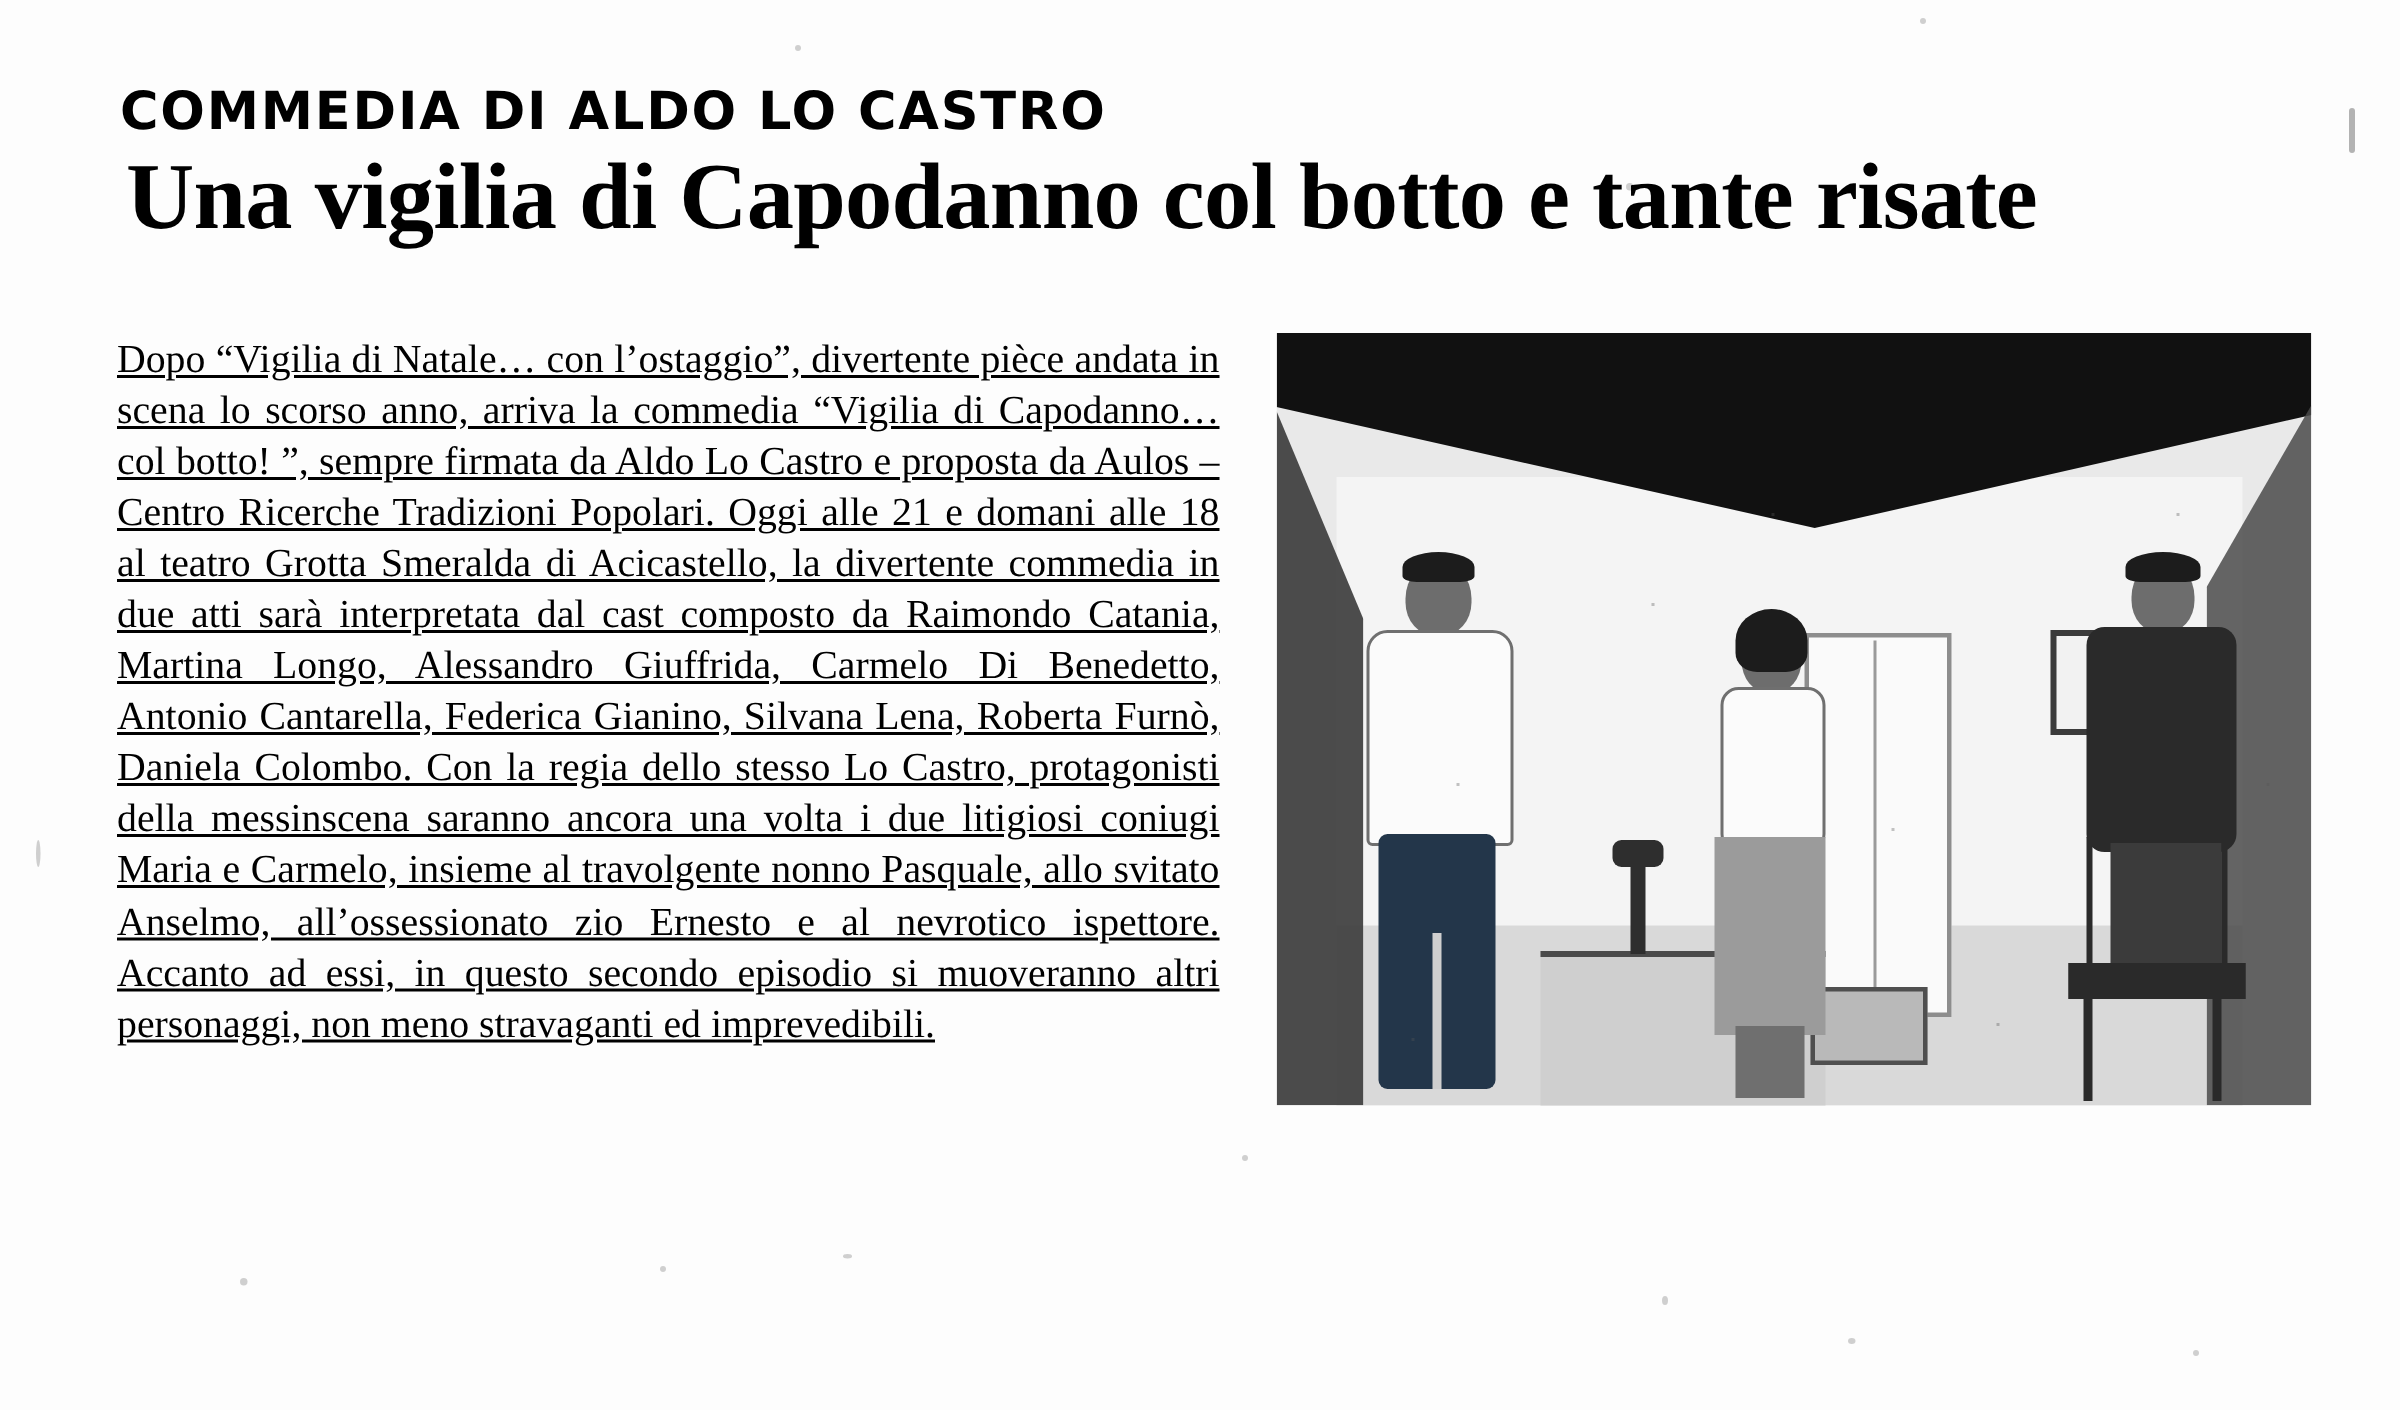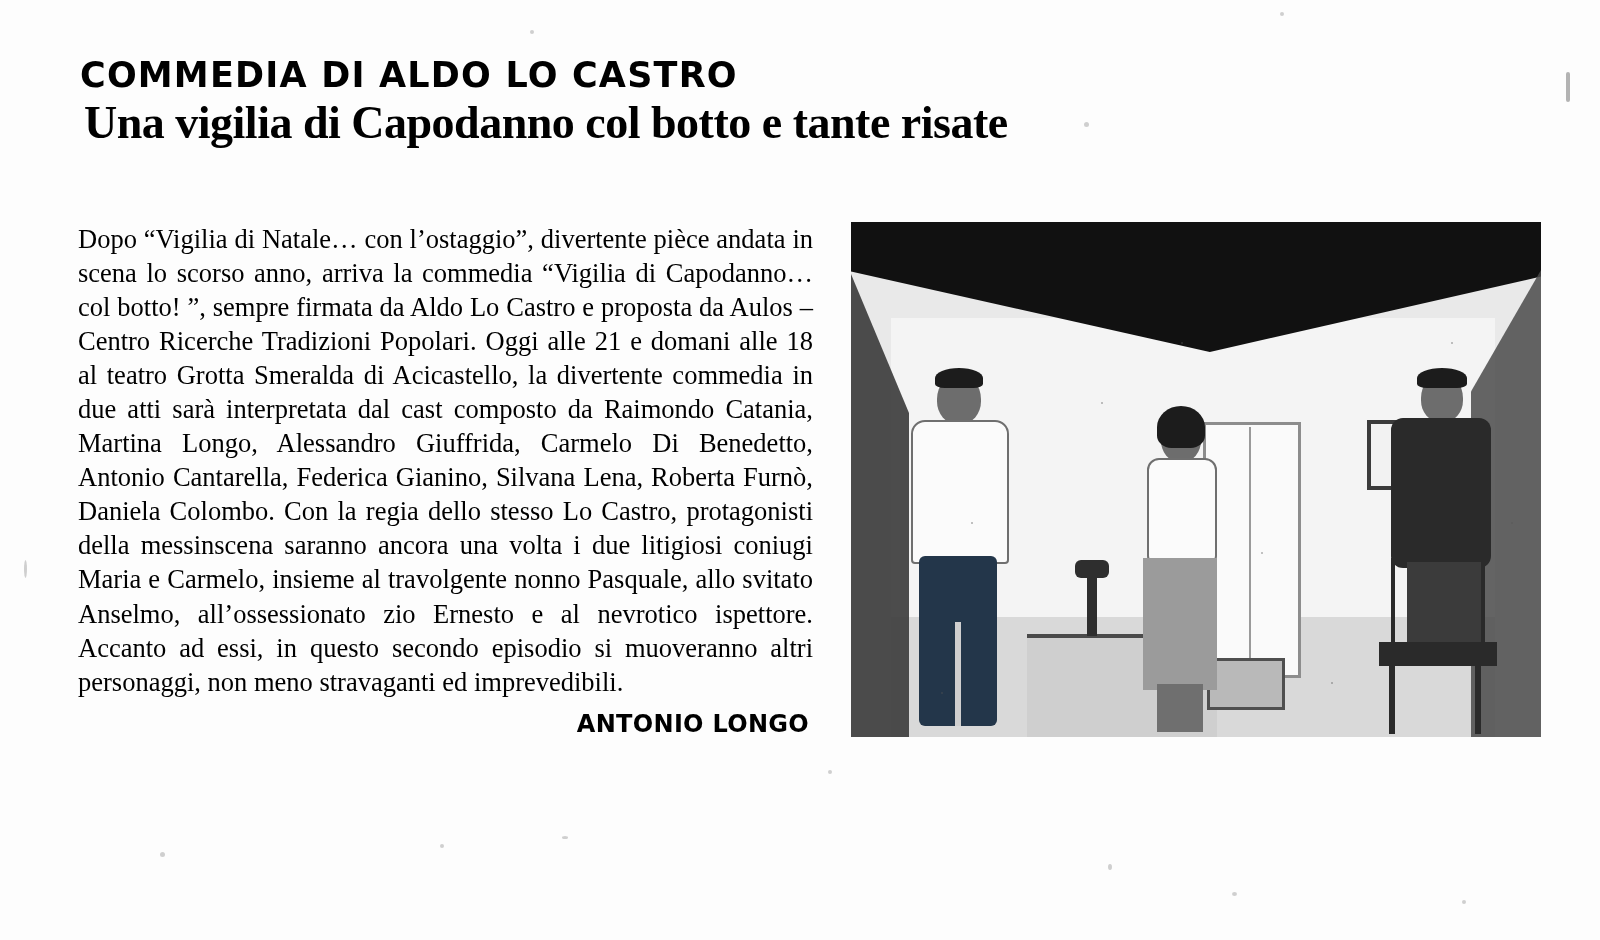--- a/index.html
+++ b/index.html
@@ -43,21 +43,21 @@
     font-size: 35px;
     letter-spacing: 1.2px;
     line-height: 1.05;
     margin: 0 0 6px 2px;
     text-transform: uppercase;
   }
 
   .headline {
     font-family: "Liberation Serif", serif;
     font-weight: bold;
-    font-size: 46px;
+    font-size: 63px;
     line-height: 1.0;
     margin: 6px 0 0 6px;
     letter-spacing: -0.5px;
     white-space: nowrap;
   }
 
   
   .content {
     position: absolute;
     left: 78px;
@@ -68,20 +68,21 @@
     gap: 38px;
   }
 
   .bodytext {
     width: 735px;
     font-size: 26.5px;
     line-height: 1.285;
     text-align: justify;
     text-justify: inter-word;
     hyphens: manual;
+    text-decoration: underline;
   }
   .bodytext p {
     margin: 0;
   }
 
   .byline {
     font-family: "DejaVu Sans", sans-serif;
     font-weight: bold;
     font-size: 24px;
     letter-spacing: 0.3px;
@@ -242,21 +243,20 @@
 
 <div class="article">
   <div class="kicker">COMMEDIA DI ALDO LO CASTRO</div>
   <h1 class="headline">Una vigilia di Capodanno col botto e tante risate</h1>
 </div>
 
 <div class="content">
 
   <div class="bodytext">
     <p>Dopo “Vigilia di Natale… con l’ostaggio”, divertente pièce andata in scena lo scorso anno, arriva la commedia “Vigilia di Capodanno… col botto! ”, sempre firmata da Aldo Lo Castro e proposta da Aulos – Centro Ricerche Tradizioni Popolari. Oggi alle 21 e domani alle 18 al teatro Grotta Smeralda di Acicastello, la divertente commedia in due atti sarà interpretata dal cast composto da Raimondo Catania, Martina Longo, Alessandro Giuffrida, Carmelo Di Benedetto, Antonio Cantarella, Federica Gianino, Silvana Lena, Roberta Furnò, Daniela Colombo. Con la regia dello stesso Lo Castro, protagonisti della messinscena saranno ancora una volta i due litigiosi coniugi Maria e Carmelo, insieme al travolgente nonno Pasquale, allo svitato Anselmo, all’ossessionato zio Ernesto e al nevrotico ispettore. Accanto ad essi, in questo secondo episodio si muoveranno altri personaggi, non meno stravaganti ed imprevedibili.</p>
-    <div class="byline">ANTONIO LONGO</div>
   </div>
 
   <div class="photo-wrap">
     <div class="photo">
 
       <div class="backwall"></div>
       <div class="floor"></div>
       <div class="ceiling"></div>
       <div class="wall-left"></div>
       <div class="wall-right"></div>

